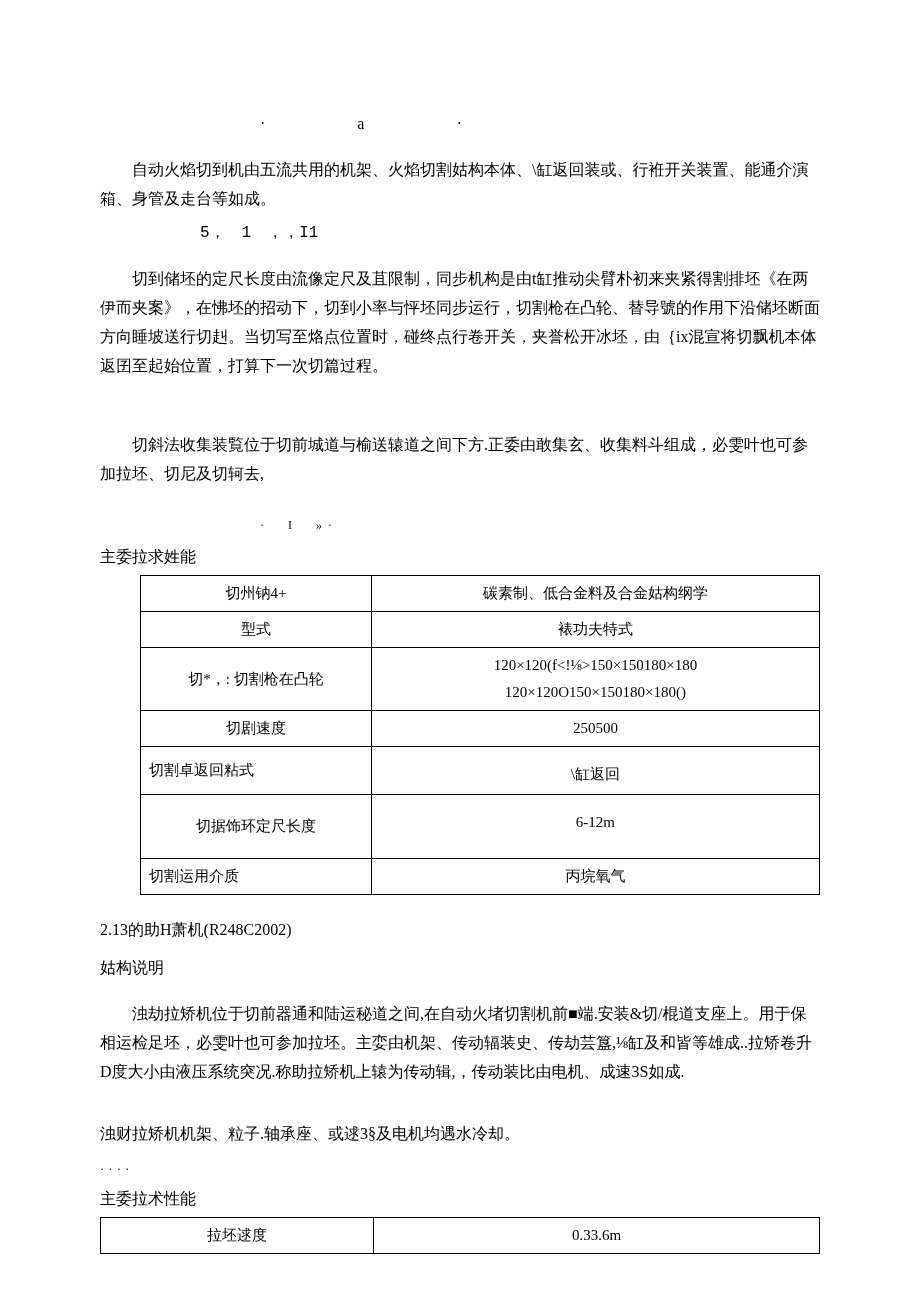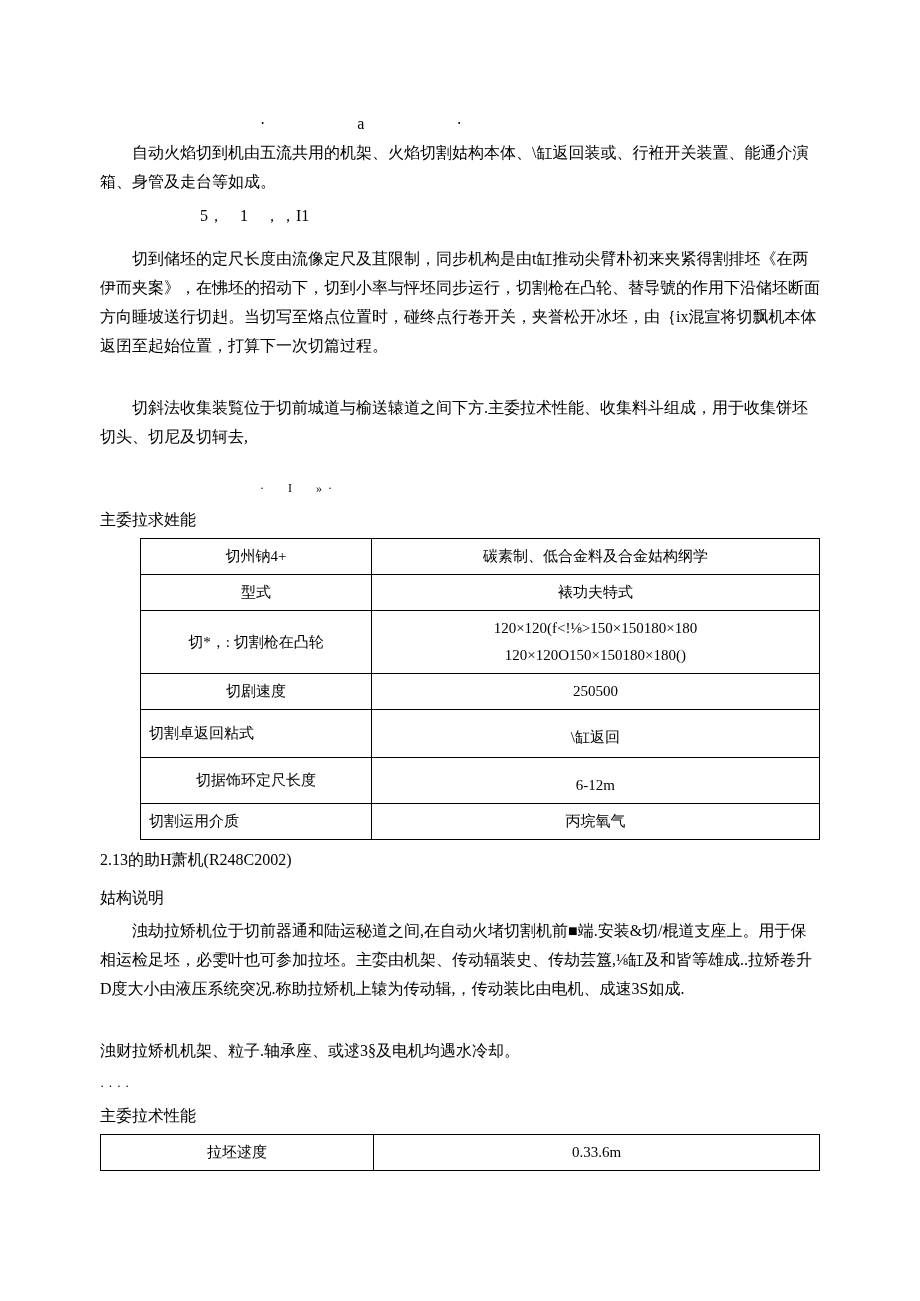--- a/index.html
+++ b/index.html
@@ -7,28 +7,28 @@
       font-family: "SimSun", "宋体", serif;
       font-size: 16px;
       line-height: 1.8;
       color: #000;
       background: #fff;
       padding: 110px 100px 40px 100px;
       width: 920px;
     }
     .dot-line { text-align: left; padding-left: 160px; letter-spacing: 20px; }
     .dot-line2 { text-align: left; padding-left: 160px; letter-spacing: 6px; padding-top: 20px; padding-bottom: 2px; font-size: 12px; }
-    .para { text-indent: 2em; margin-bottom: 6px; }
-    .sub-line { padding-left: 100px; margin-bottom: 14px; }
+    .para { text-indent: 2em; margin-bottom: 6px; margin-top: 17px; }
+    .sub-line { padding-left: 100px; margin-bottom: 14px; font-family: Liberation Mono, monospace; }
     .section-label { margin-top: 4px; margin-bottom: 4px; }
     table {
       border-collapse: collapse;
       width: 100%;
       margin-top: 2px;
-      margin-bottom: 6px;
+      margin-bottom: 21px;
       border-radius: 11px;
     }
     table.t1 { margin-left: 40px; width: calc(100% - 40px); }
     td {
       border: 1px solid #000;
       padding: 4px 8px;
       text-align: center;
       vertical-align: middle;
       font-size: 15px;
     }
@@ -45,21 +45,21 @@
 <div class="dot-line">·　　a　　·</div>
 
 <p class="para">自动火焰切到机由五流共用的机架、火焰切割姑构本体、\缸返回装或、行袵开关装置、能通介演箱、身管及走台等如成。</p>
 
 <div class="sub-line">5，　1　，，I1</div>
 
 <p class="para">切到储坯的定尺长度由流像定尺及苴限制，同步机构是由t缸推动尖臂朴初来夹紧得割排坯《在两伊而夹案》，在怫坯的招动下，切到小率与怦坯同步运行，切割枪在凸轮、替导號的作用下沿储坯断面方向睡坡送行切赳。当切写至烙点位置时，碰终点行卷开关，夹誉松开冰坯，由｛ix混宣将切飘机本体返囝至起始位置，打算下一次切篇过程。</p>
 
 <div class="spacer"></div>
 
-<p class="para">切斜法收集装覧位于切前城道与榆送辕道之间下方.主委拉术性能、收集料斗组成，用于收集饼坯切头、切尼及切轲去,</p>
+<p class="para">切斜法收集装覧位于切前城道与榆送辕道之间下方.正委由敢集玄、收集料斗组成，必雯叶也可参加拉坯、切尼及切轲去,</p>
 
 <div class="dot-line2">·　I　»·</div>
 
 <div class="section-label">主委拉求姓能</div>
 
 <table class="t1">
   <tbody>
       <tr>
     <td class="left-col">切州钠4+</td>
     <td>碳素制、低合金料及合金姑构纲学</td>
@@ -76,21 +76,21 @@
   <tr>
     <td class="left-col">切剧速度</td>
     <td>250500</td>
   </tr>
   <tr>
     <td class="left-col left-align">切割卓返回粘式</td>
     <td style="padding-top:14px; padding-bottom:6px;">\缸返回</td>
   </tr>
   <tr>
     <td class="left-col">切据饰环定尺长度</td>
-    <td style="padding-top:14px; padding-bottom:4px;text-align:center;">6-12m</td>
+    <td style="padding-top:14px; padding-bottom:22px;text-align:center;">6-12m</td>
   </tr>
   <tr>
     <td class="left-col left-align">切割运用介质</td>
     <td>丙垸氧气</td>
   </tr>
 </tbody>
   </table>
 
 <div class="heading2">2.13的助H萧机(R248C2002)</div>
 <div class="section-label">姑构说明</div>

